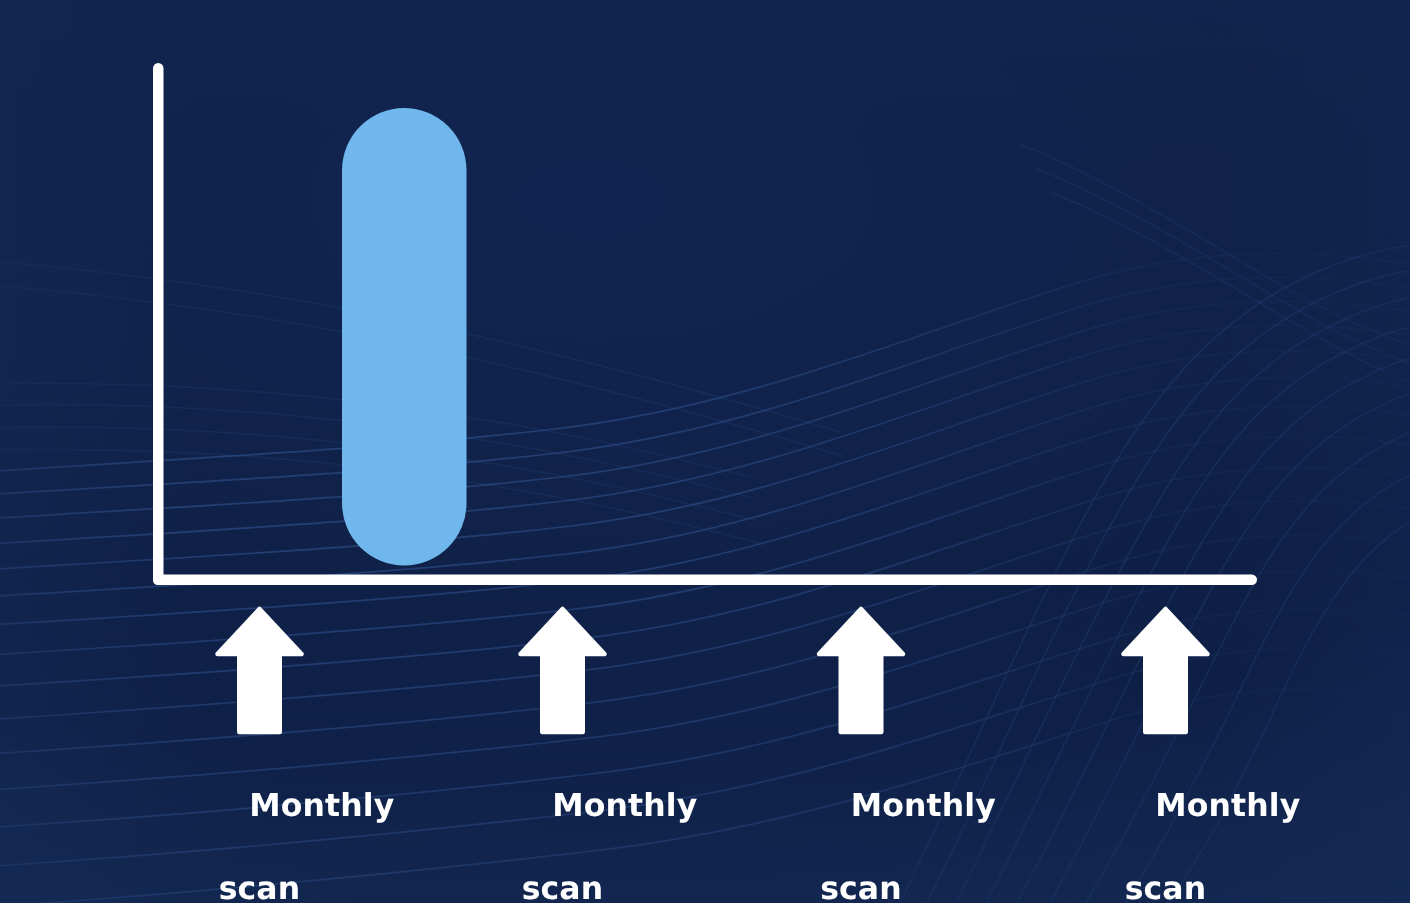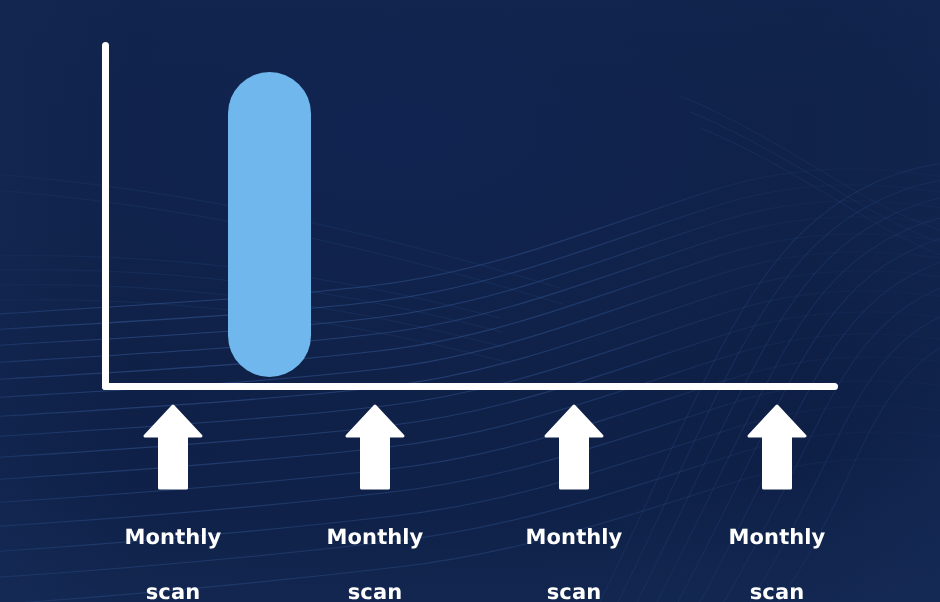--- a/index.html
+++ b/index.html
@@ -62,21 +62,21 @@
     font-weight: 700;
     font-size: 21px;
     line-height: 1.30;
     letter-spacing: 0.1px;
     text-align: center;
     width: 180px;
     margin-left: -90px;
     white-space: pre-line;
     text-rendering: geometricPrecision;
   }
-  .scan-label .l1 { display: block; }
+  .scan-label .l1 { display: block; text-align: right; }
   .scan-label .l2 { display: block; }
 
   .marker-group { position: absolute; top: 0; left: 0; }
 </style>
 </head>
 <body>
 
 <div id="stage">
 
   <div class="bg-base"></div>

